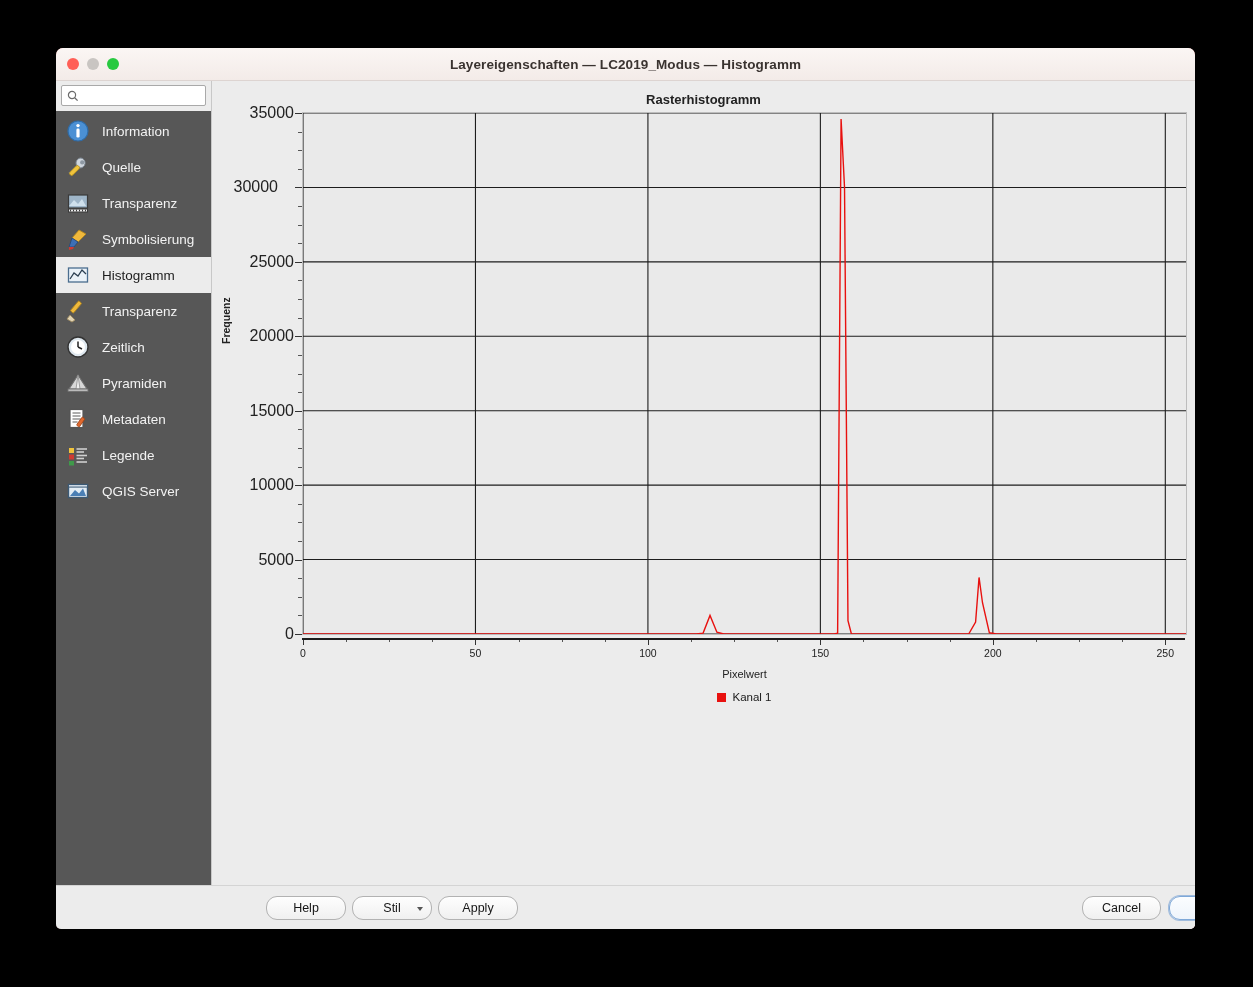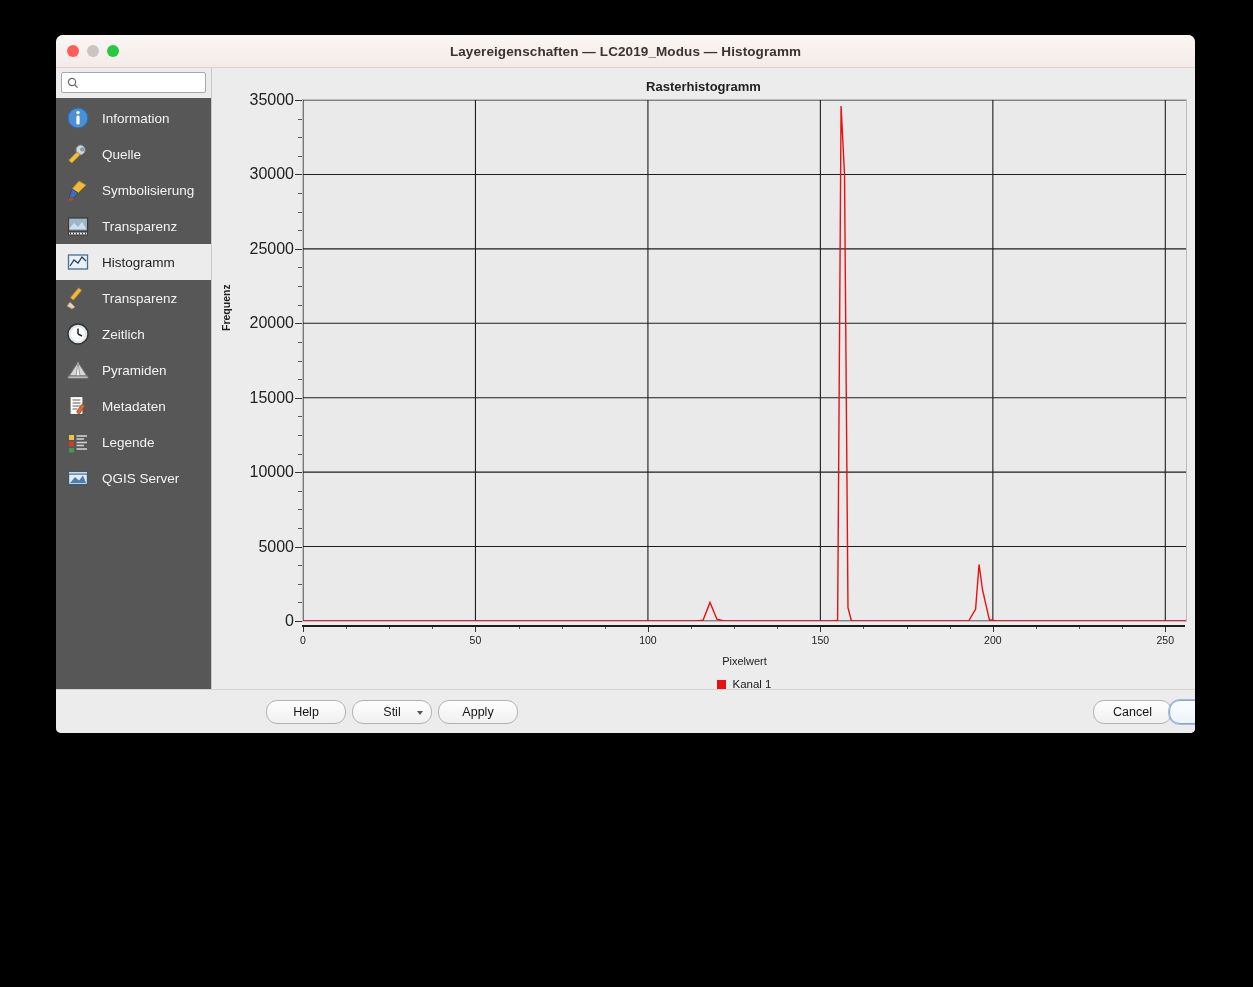--- a/index.html
+++ b/index.html
@@ -7,22 +7,22 @@
     margin: 0; padding: 0;
     width: 1253px; height: 987px;
     background: #000000;
     font-family: "Liberation Sans", sans-serif;
     overflow: hidden;
   }
 
   
   #window {
     position: absolute;
-    left: 56px; top: 35px;
-    width: 1139px; height: 698px;
+    left: 56px; top: 48px;
+    width: 1139px; height: 881px;
     background: #fca5a5;
     border-radius: 7px 7px 5px 5px;
     box-shadow: 0 6px 30px rgba(0,0,0,0.55);
     overflow: hidden;
   }
 
   
   #titlebar {
     position: relative;
     height: 33px;
@@ -216,50 +216,50 @@
 
         <div class="nav-item">
           <span class="nav-ico">
             <svg width="26" height="26" viewBox="0 0 26 26">
               <path d="M16 4a5 5 0 0 0-4.4 7.3L4 18.9l2.6 2.6 7.6-7.6A5 5 0 1 0 16 4z" fill="#cfd6dd" stroke="#7d8893" stroke-width="1"></path>
               <rect x="3.5" y="14.5" width="12" height="4" rx="1.6" transform="rotate(-45 9.5 16.5)" fill="#f0c33c" stroke="#b08e1f" stroke-width="0.9"></rect>
               <circle cx="17.2" cy="8.4" r="2.1" fill="#8d98a3"></circle>
             </svg>
           </span>
           <span>Quelle</span>
-        </div>
-
-        <div class="nav-item">
-          <span class="nav-ico">
-            <svg width="26" height="26" viewBox="0 0 26 26">
-              <path d="M14 4l7 4-8 8-6-4z" fill="#f0b93c" stroke="#b2871f" stroke-width="0.9"></path>
-              <path d="M7 12l6 4-4 5H4z" fill="#3d6fb5" stroke="#27497a" stroke-width="0.9"></path>
-              <path d="M4 21h5l-1 2-4 1z" fill="#cf3b32"></path>
-            </svg>
-          </span>
-          <span>Symbolisierung</span>
         </div>
 
         <div class="nav-item">
           <span class="nav-ico">
             <svg width="26" height="26" viewBox="0 0 26 26">
               <rect x="3.5" y="5" width="19" height="13" fill="#9fb6c9" stroke="#3a3a3a" stroke-width="1.2"></rect>
               <path d="M4 16l5-6 4 4 4-5 4 7z" fill="#cfe0ec"></path>
               <rect x="3.5" y="19" width="19" height="3" fill="#e9e9e9" stroke="#3a3a3a" stroke-width="1"></rect>
               <g fill="#3a3a3a">
                   <rect x="5" y="19.6" width="1" height="1.8"></rect>
                   <rect x="8" y="19.6" width="1" height="1.8"></rect>
                   <rect x="11" y="19.6" width="1" height="1.8"></rect>
                   <rect x="14" y="19.6" width="1" height="1.8"></rect>
                   <rect x="17" y="19.6" width="1" height="1.8"></rect>
                   <rect x="20" y="19.6" width="1" height="1.8"></rect>
                 </g>
             </svg>
           </span>
           <span>Transparenz</span>
+        </div>
+
+        <div class="nav-item">
+          <span class="nav-ico">
+            <svg width="26" height="26" viewBox="0 0 26 26">
+              <path d="M14 4l7 4-8 8-6-4z" fill="#f0b93c" stroke="#b2871f" stroke-width="0.9"></path>
+              <path d="M7 12l6 4-4 5H4z" fill="#3d6fb5" stroke="#27497a" stroke-width="0.9"></path>
+              <path d="M4 21h5l-1 2-4 1z" fill="#cf3b32"></path>
+            </svg>
+          </span>
+          <span>Symbolisierung</span>
         </div>
 
         <div class="nav-item selected">
           <span class="nav-ico">
             <svg width="26" height="26" viewBox="0 0 26 26">
               <rect x="3.5" y="6" width="19" height="14" fill="#e9f1f8" stroke="#4a6d8e" stroke-width="1.3"></rect>
               <polyline points="5,17 9,11 13,14 17,8 21,12" fill="none" stroke="#2b3f52" stroke-width="1.3"></polyline>
             </svg>
           </span>
           <span>Histogramm</span>
@@ -379,21 +379,21 @@
               <div class="ytick-label" style="top: 447.571px; right: 100%; padding-right: 8px;">5000</div>
               <div style="position: absolute; right: 100%; width: 7px; height: 1px; background: rgb(51, 51, 51); top: 447.571px;"></div>
               <div class="ytick-label" style="top: 373.143px; right: 100%; padding-right: 8px;">10000</div>
               <div style="position: absolute; right: 100%; width: 7px; height: 1px; background: rgb(51, 51, 51); top: 373.143px;"></div>
               <div class="ytick-label" style="top: 298.714px; right: 100%; padding-right: 8px;">15000</div>
               <div style="position: absolute; right: 100%; width: 7px; height: 1px; background: rgb(51, 51, 51); top: 298.714px;"></div>
               <div class="ytick-label" style="top: 224.286px; right: 100%; padding-right: 8px;">20000</div>
               <div style="position: absolute; right: 100%; width: 7px; height: 1px; background: rgb(51, 51, 51); top: 224.286px;"></div>
               <div class="ytick-label" style="top: 149.857px; right: 100%; padding-right: 8px;">25000</div>
               <div style="position: absolute; right: 100%; width: 7px; height: 1px; background: rgb(51, 51, 51); top: 149.857px;"></div>
-              <div class="ytick-label" style="top: 75.4286px; right: 100%; padding-right: 8px;">30000</div>
+              <div class="ytick-label" style="top: 75.4286px; right: 100%; padding-right: 24px;">30000</div>
               <div style="position: absolute; right: 100%; width: 7px; height: 1px; background: rgb(51, 51, 51); top: 75.4286px;"></div>
               <div class="ytick-label" style="top: 1px; right: 100%; padding-right: 8px;">35000</div>
               <div style="position: absolute; right: 100%; width: 7px; height: 1px; background: rgb(51, 51, 51); top: 1px;"></div>
               <div style="position: absolute; right: 100%; width: 4px; height: 1px; background: rgb(85, 85, 85); top: 503.393px;"></div>
               <div style="position: absolute; right: 100%; width: 4px; height: 1px; background: rgb(85, 85, 85); top: 484.786px;"></div>
               <div style="position: absolute; right: 100%; width: 4px; height: 1px; background: rgb(85, 85, 85); top: 466.179px;"></div>
               <div style="position: absolute; right: 100%; width: 4px; height: 1px; background: rgb(85, 85, 85); top: 428.964px;"></div>
               <div style="position: absolute; right: 100%; width: 4px; height: 1px; background: rgb(85, 85, 85); top: 410.357px;"></div>
               <div style="position: absolute; right: 100%; width: 4px; height: 1px; background: rgb(85, 85, 85); top: 391.75px;"></div>
               <div style="position: absolute; right: 100%; width: 4px; height: 1px; background: rgb(85, 85, 85); top: 354.536px;"></div>
@@ -469,19 +469,19 @@
   
   </div>
 
       <div id="buttonbar">
         <div class="btn" id="btn-help" style="left:210px; width:80px;">Help</div>
         <div class="btn" id="btn-stil" style="left:296px; width:80px;">
           <span>Stil</span>
           <span class="caret"></span>
         </div>
         <div class="btn" id="btn-apply" style="left:382px; width:80px;">Apply</div>
-        <div class="btn" id="btn-cancel" style="left:1026px; width:79px;margin-left:11px;">Cancel</div>
+        <div class="btn" id="btn-cancel" style="left:1026px; width:79px;">Cancel</div>
         <div class="btn default" id="btn-ok" style="left:1113px; width:79px;">OK</div>
       </div>
 
     </div>
   </div>
 </div>
 
 </body></html>

